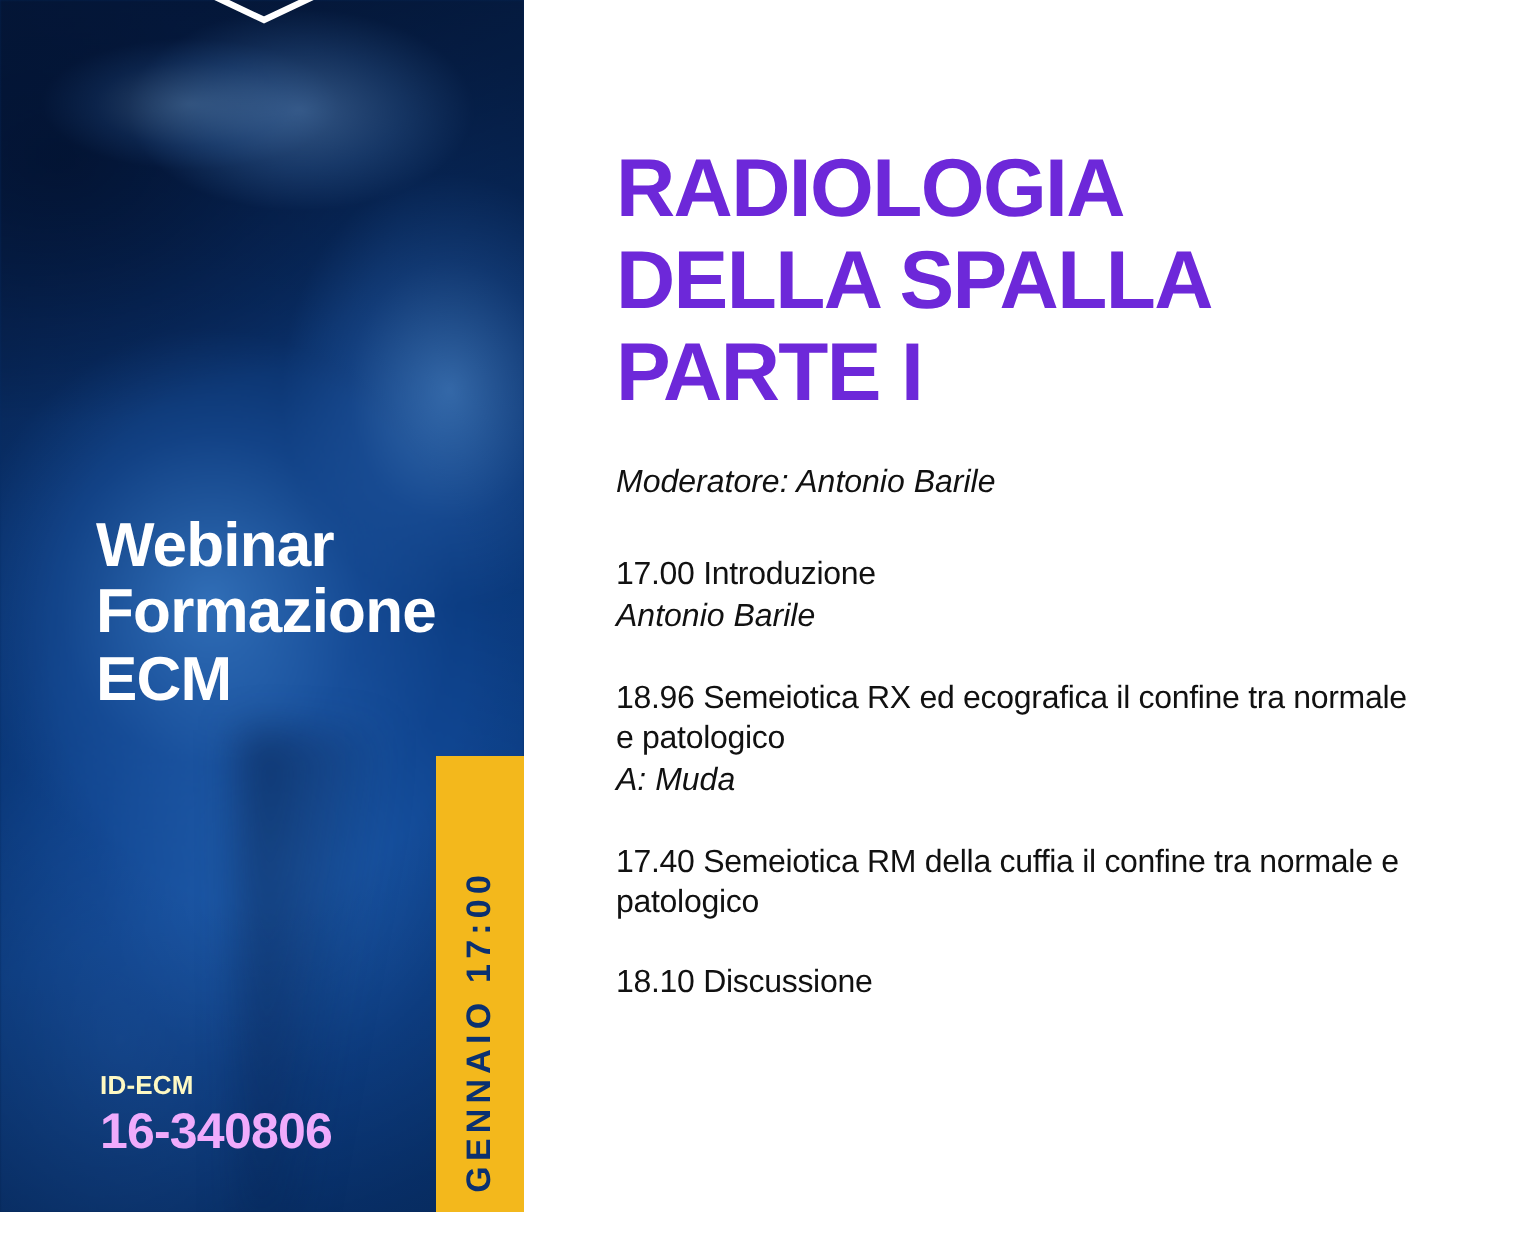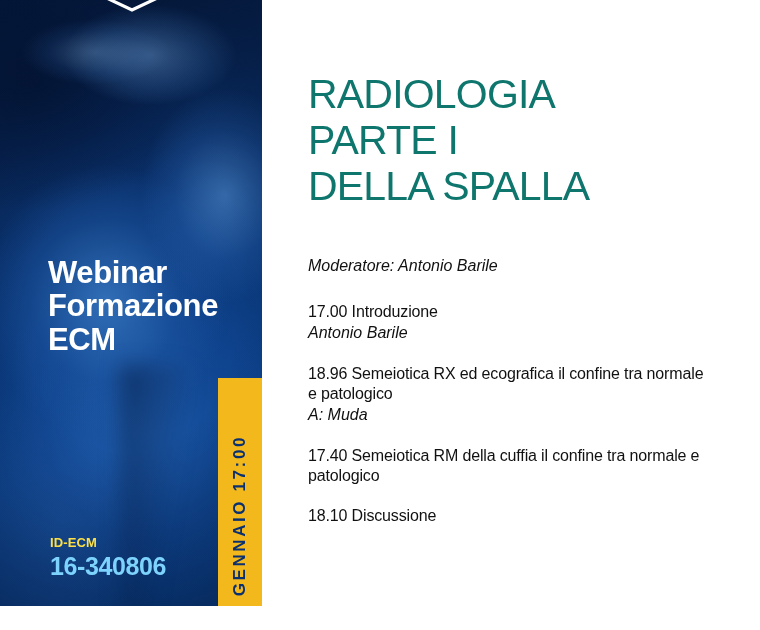--- a/index.html
+++ b/index.html
@@ -83,28 +83,28 @@
   }
   .panel-headline span { display:block; }
 
   
   .idecm-block {
     position:absolute;
     left:50px; top:536px;
     width:190px;
   }
   .idecm-label {
-    color:#fde047;
+    color:#fef9c3;
     font-size:13px;
     font-weight:bold;
     letter-spacing:0.1px;
     line-height:1.15;
   }
   .idecm-value {
-    color:#7dd3fc;
+    color:#f0abfc;
     font-size:25px;
     font-weight:bold;
     letter-spacing:-0.4px;
     line-height:1.12;
     margin-top:1px;
   }
 
   
   .crediti-block {
     position:absolute;
@@ -153,31 +153,31 @@
     position:absolute;
     left:308px; top:0;
     width:452px; height:630px;
     background:#ffffff;
   }
 
   .main-title {
     position:absolute;
     left:0; top:72px;
     width:430px;
-    color:#0f766e;
+    color:#6d28d9;
     font-size:41px;
-    font-weight:normal;
+    font-weight:bold;
     line-height:1.12;
     letter-spacing:-0.8px;
   }
   .main-title span { display:block; }
 
   .program {
     position:absolute;
-    left:0; top:256px;
+    left:0; top:232px;
     width:400px;
   }
 
   .moderator {
     font-style:italic;
     font-size:16px;
     color:#111111;
     line-height:1.3;
     margin-bottom:25px;
   }
@@ -241,22 +241,22 @@
         <span class="date-vertical">17 GENNAIO 17:00</span>
       </div>
     </div>
 
   </div>
 
   <div class="content">
 
     <h1 class="main-title">
       <span>RADIOLOGIA</span>
+      <span>DELLA SPALLA</span>
       <span>PARTE I</span>
-      <span>DELLA SPALLA</span>
     </h1>
 
     <div class="program">
 
       <div class="moderator">Moderatore: Antonio Barile</div>
 
       <div class="session">
         <div class="session-title">17.00 Introduzione</div>
         <div class="session-speaker">Antonio Barile</div>
       </div>

